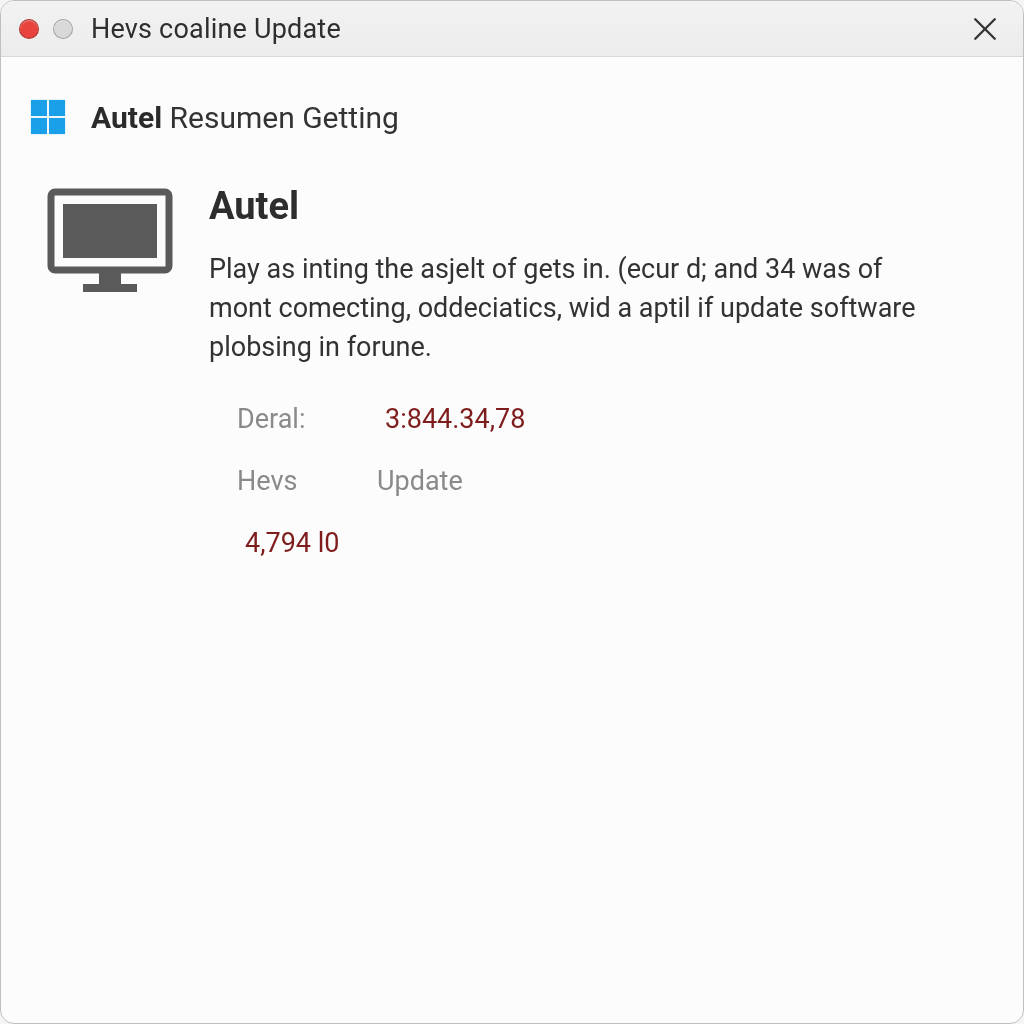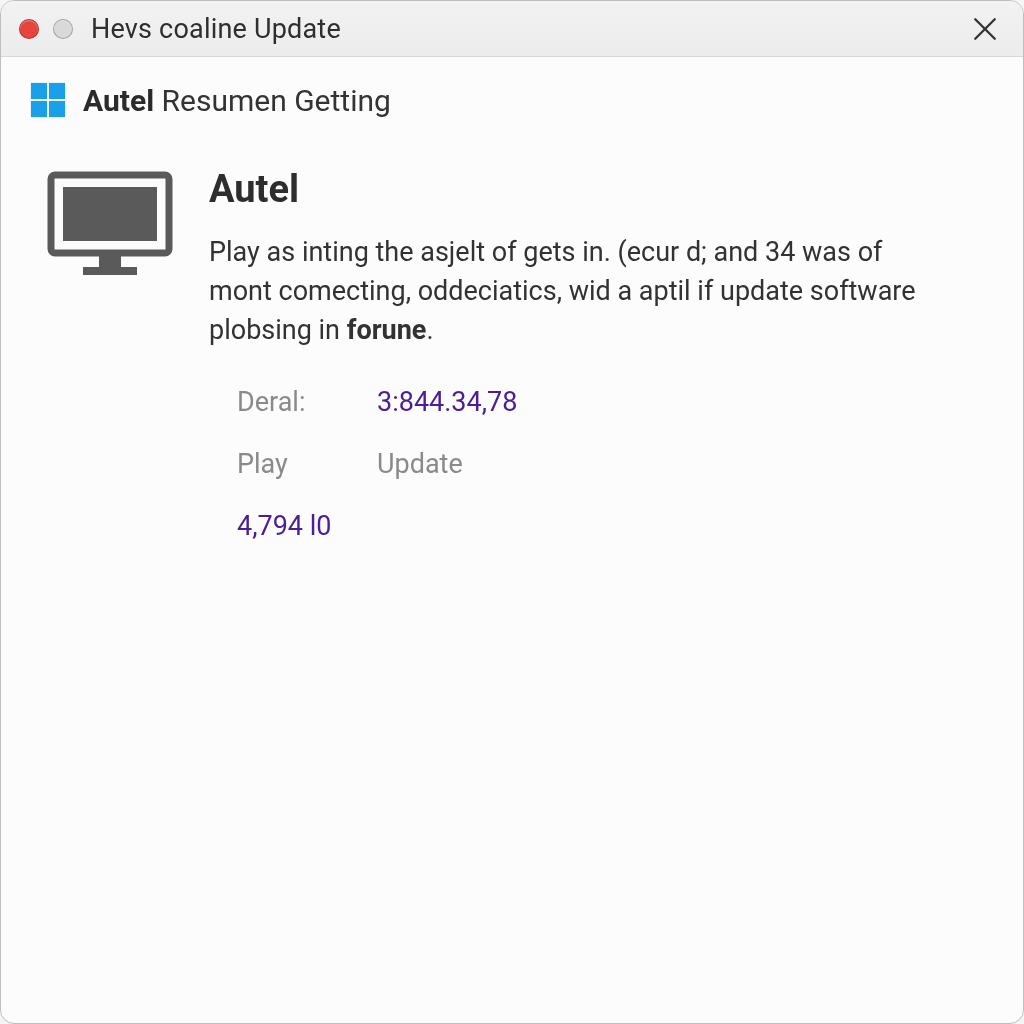--- a/index.html
+++ b/index.html
@@ -60,22 +60,22 @@
     align-items: center;
     justify-content: center;
     cursor: pointer;
     color: #333;
   }
   .close-x svg { width: 26px; height: 26px; }
 
   .subheader {
     display: flex;
     align-items: center;
-    gap: 16px;
-    padding: 24px 28px 8px 28px;
+    gap: 24px;
+    padding: 41px 28px 8px 28px;
   }
   .win-logo {
     width: 38px;
     height: 38px;
   }
   .win-logo svg { width: 100%; height: 100%; }
   .subheader-text {
     font-size: 30px;
     color: #333;
   }
@@ -103,32 +103,32 @@
     color: #2d2d2d;
     margin-bottom: 22px;
   }
   .desc {
     font-size: 27px;
     line-height: 1.45;
     color: #323232;
     margin-bottom: 36px;
     max-width: 720px;
   }
-  .desc .bold { font-weight: 700; }
+  .desc .bold { font-weight: 400; }
 
   .kv-table {
     padding-left: 28px;
     display: grid;
     grid-template-columns: 120px auto;
     row-gap: 30px;
     column-gap: 20px;
     font-size: 27px;
   }
   .kv-label { color: #8a8a8a; }
-  .kv-value { color: #4c1d95; }
+  .kv-value { color: #7f1d1d; margin-left: 8px; }
 </style>
 </head>
 <body>
 
 <div class="window">
 
   <div class="titlebar">
     <div class="traffic">
       <div class="dot dot-red"></div>
       <div class="dot dot-grey"></div>
@@ -170,21 +170,21 @@
     <div class="details">
       <h1>Autel</h1>
       <p class="desc">
         <span>Play as inting the asjelt of gets in. (ecur d; and 34 was of mont comecting, oddeciatics, wid a aptil if update software plobsing in </span><span class="bold">forune</span><span>.</span>
       </p>
 
       <div class="kv-table">
         <div class="kv-label">Deral:</div>
         <div class="kv-value">3:844.34,78</div>
 
-        <div class="kv-label">Play</div>
+        <div class="kv-label">Hevs</div>
 
         <div class="kv-label">Update</div>
         <div class="kv-value">4,794 l0</div>
       </div>
     </div>
   </div>
 
 </div>
 
 </body></html>

